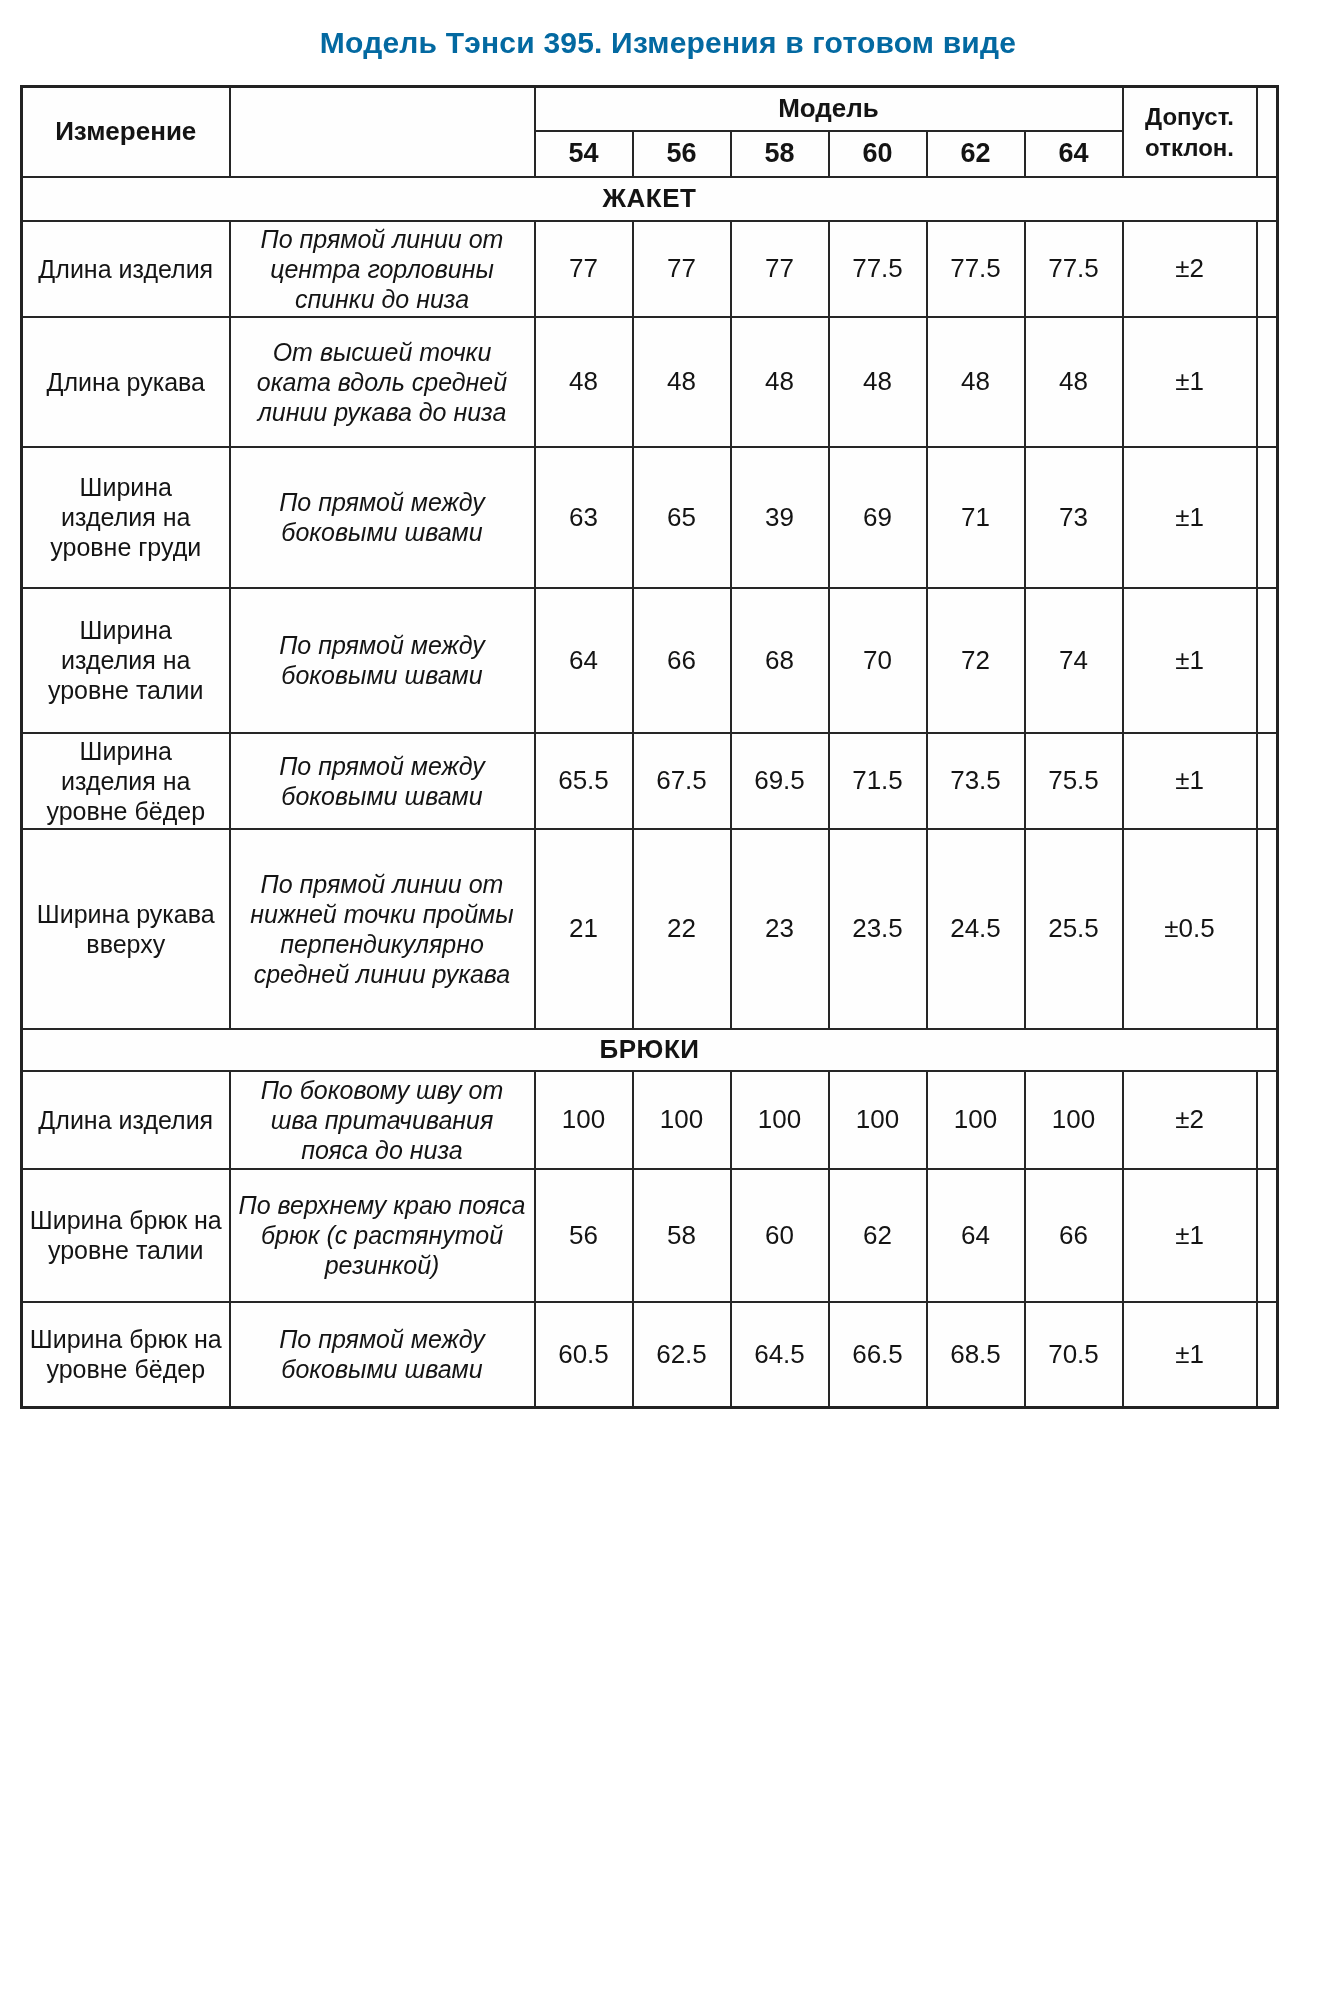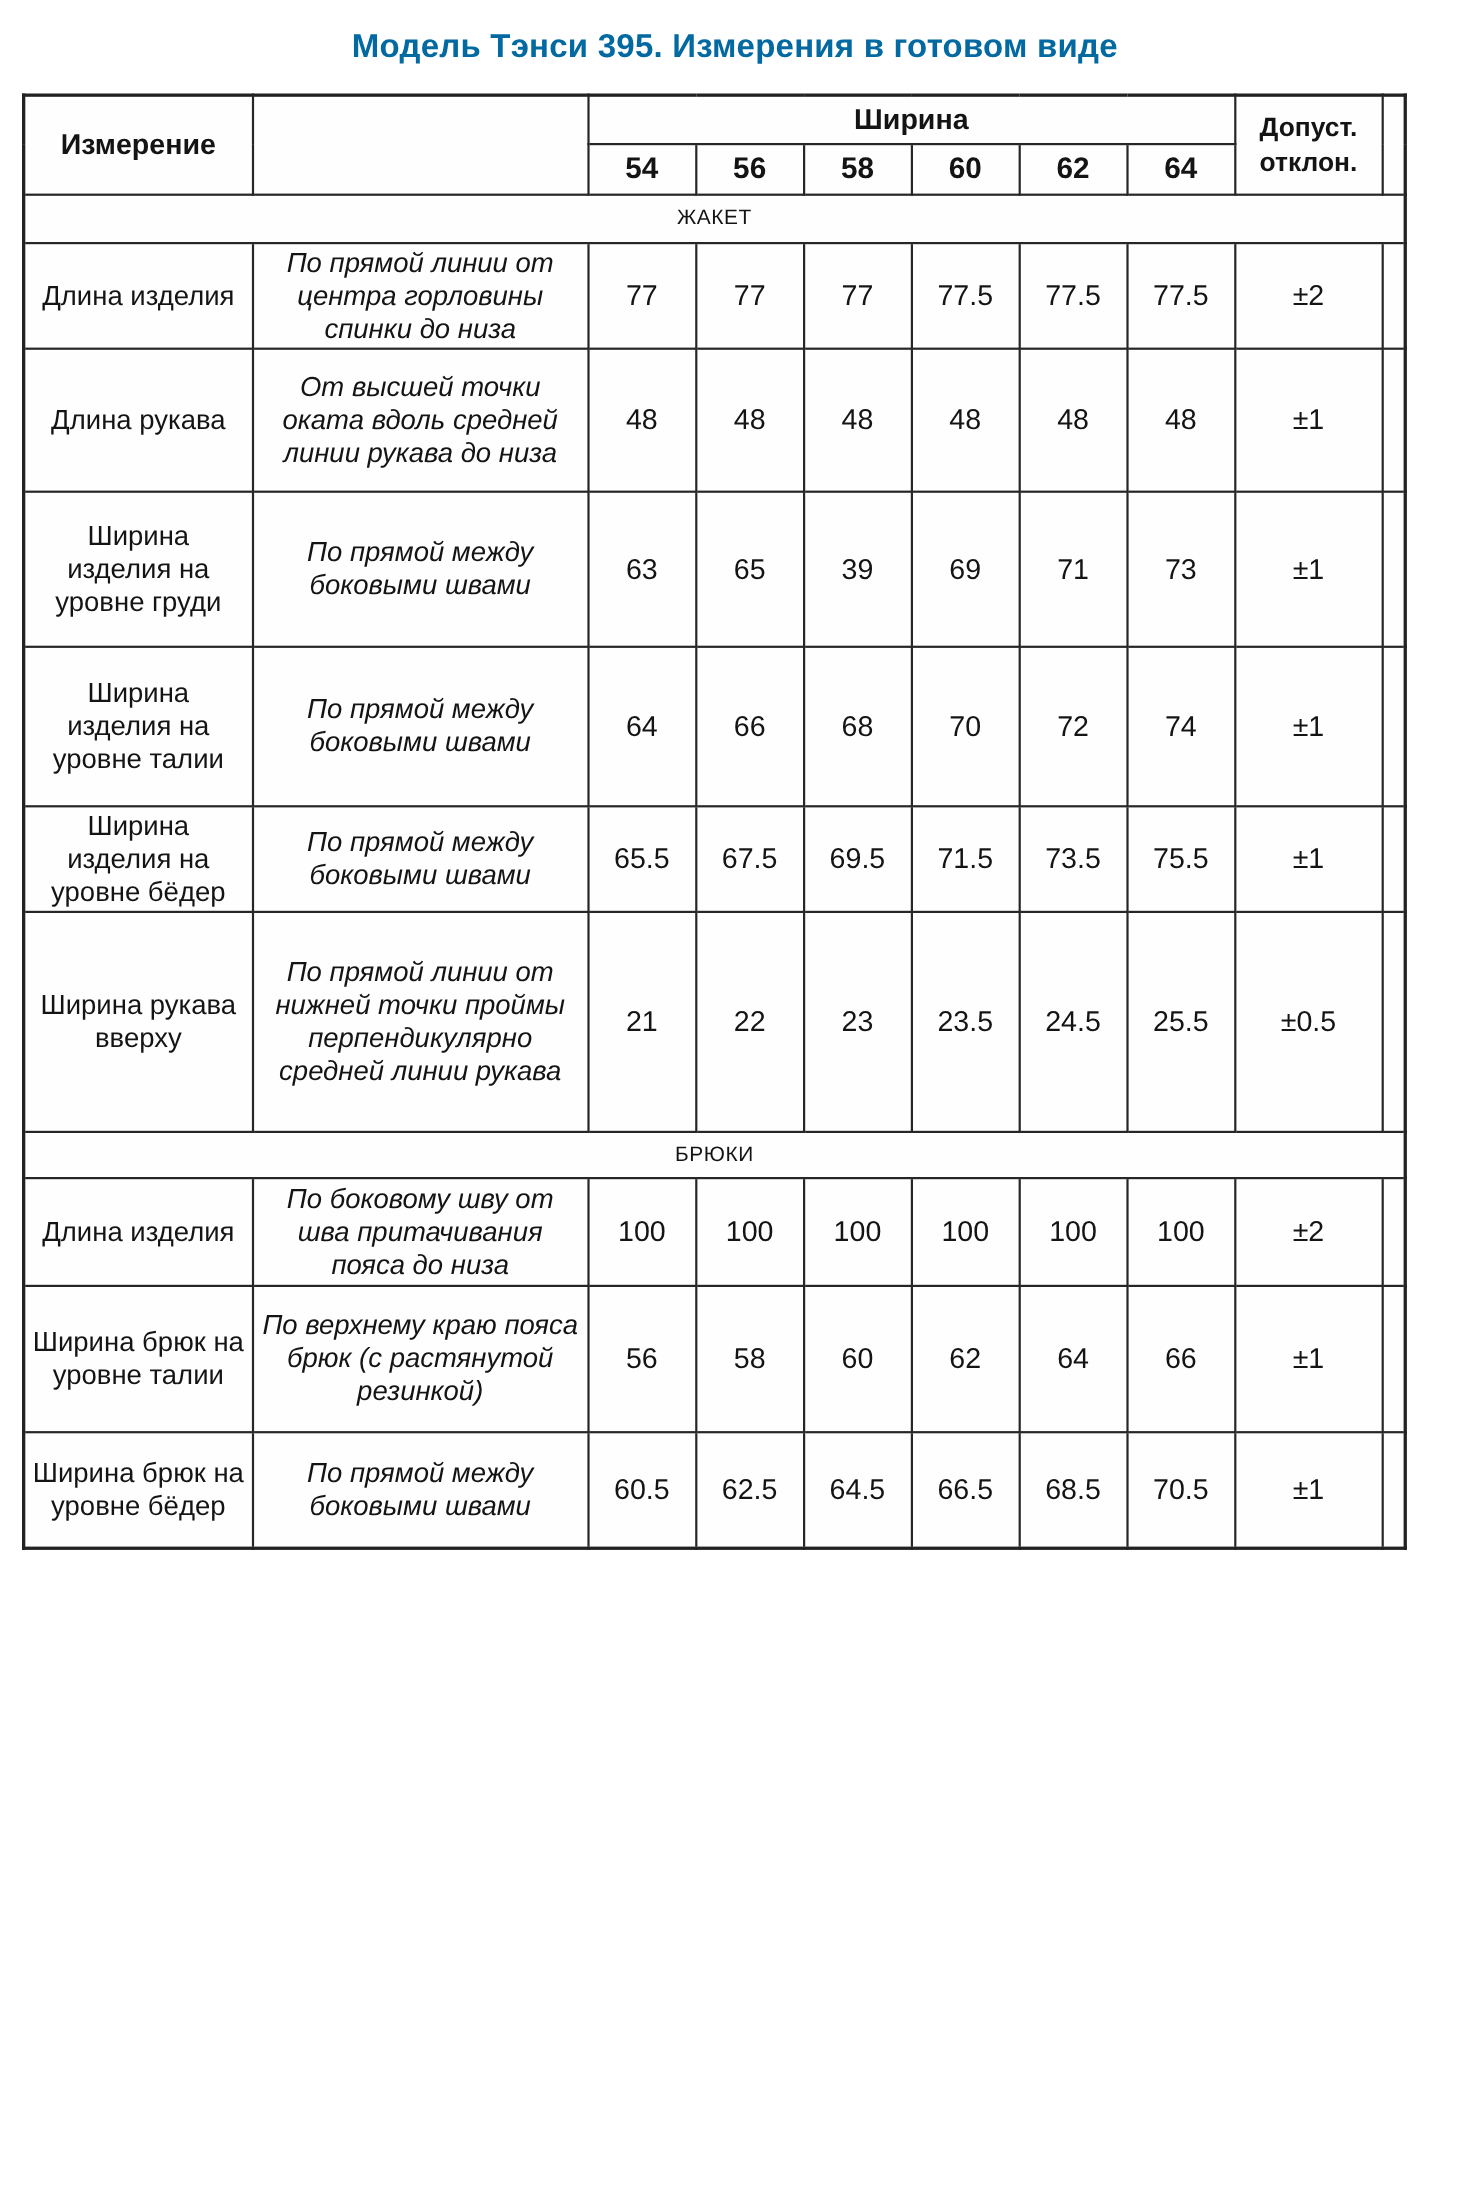--- a/index.html
+++ b/index.html
@@ -53,22 +53,22 @@
     font-weight: bold;
   }
   th.tol-h {
     font-size: 24px;
     font-weight: bold;
     text-align: left;
     padding-left: 12px;
     line-height: 1.3;
   }
   tr.section-band td {
-    font-size: 19px;
-    font-weight: normal;
+    font-size: 26px;
+    font-weight: bold;
     letter-spacing: 0.5px;
   }
   td.name-cell {
     font-size: 25px;
     line-height: 1.2;
     padding: 2px 14px;
   }
   td.desc-cell {
     font-style: italic;
     font-size: 25px;
@@ -101,21 +101,21 @@
       <col style="width:98px">
       <col style="width:98px">
     <col style="width:134px">
     <col style="width:21px">
   </colgroup>
   <tbody>
 
     <tr style="height:44px">
       <th rowspan="2" class="meas-h">Измерение</th>
       <th rowspan="2"></th>
-      <th colspan="6" class="sizes-label">Ширина</th>
+      <th colspan="6" class="sizes-label">Модель</th>
       <th rowspan="2" class="tol-h">Допуст. отклон.</th>
       <th rowspan="2" class="sliver-cell"></th>
     </tr>
     <tr style="height:46px">
       <th class="size-h">54</th>
       <th class="size-h">56</th>
       <th class="size-h">58</th>
       <th class="size-h">60</th>
       <th class="size-h">62</th>
       <th class="size-h">64</th>

